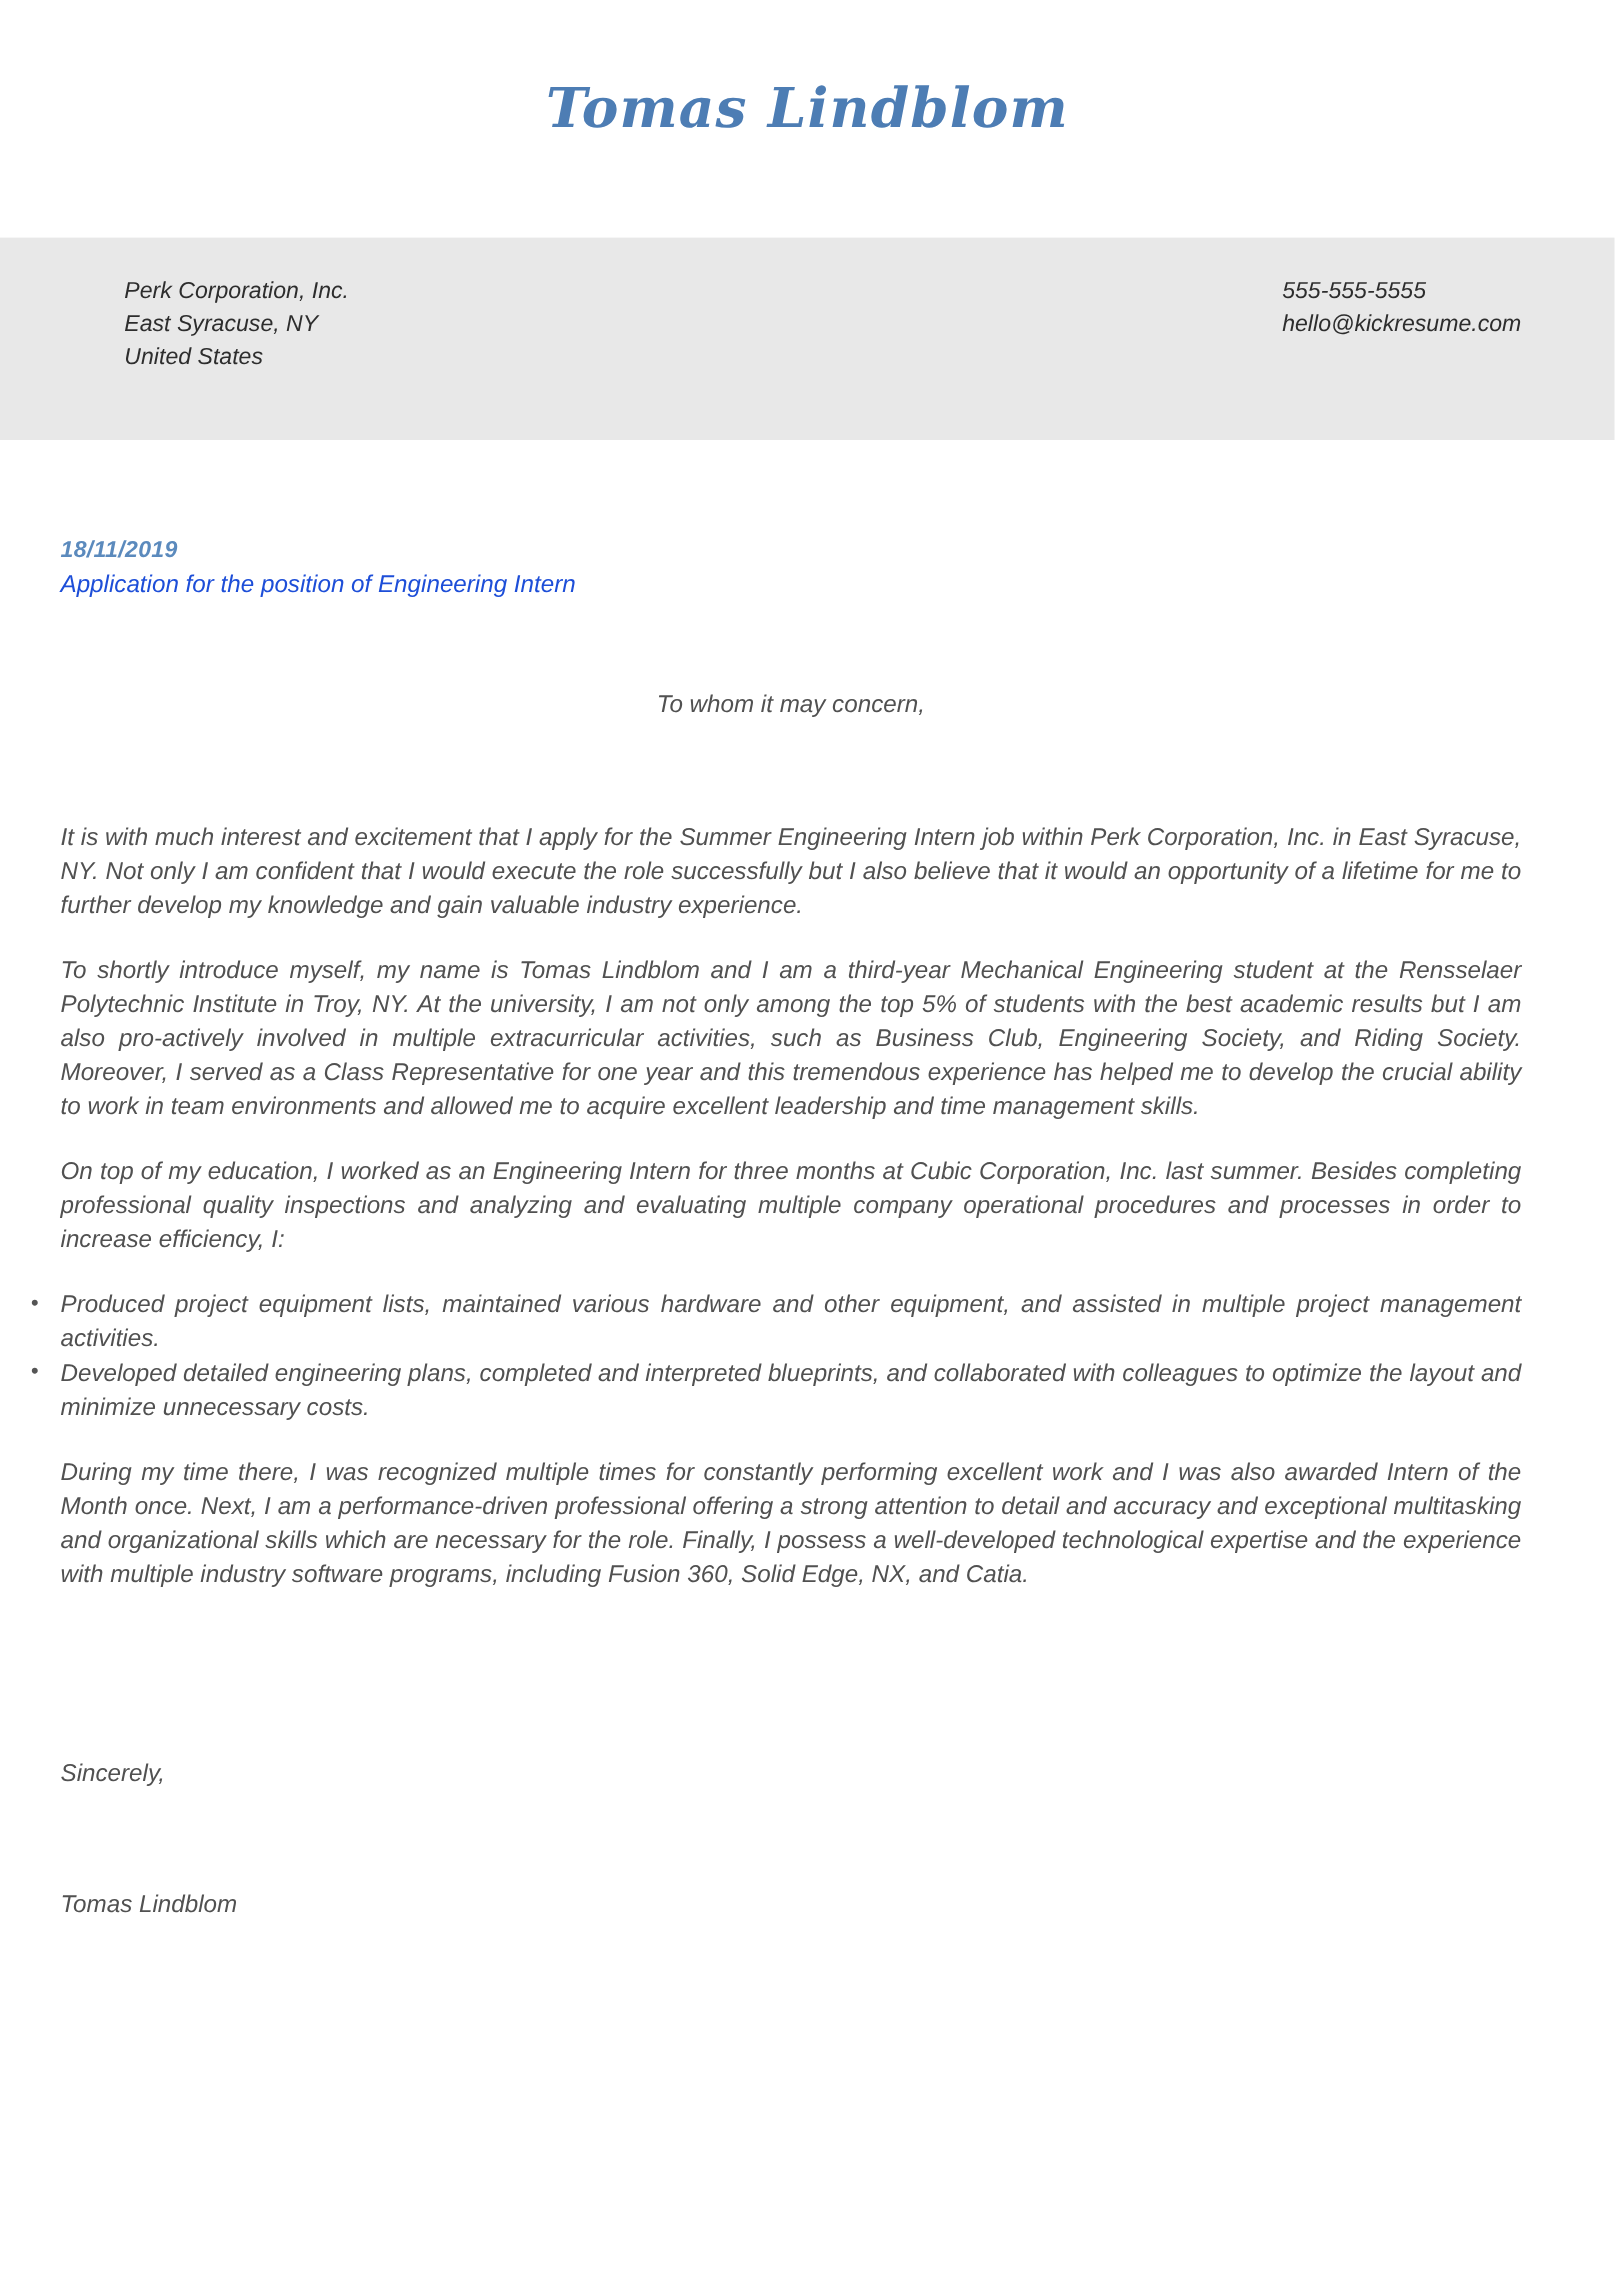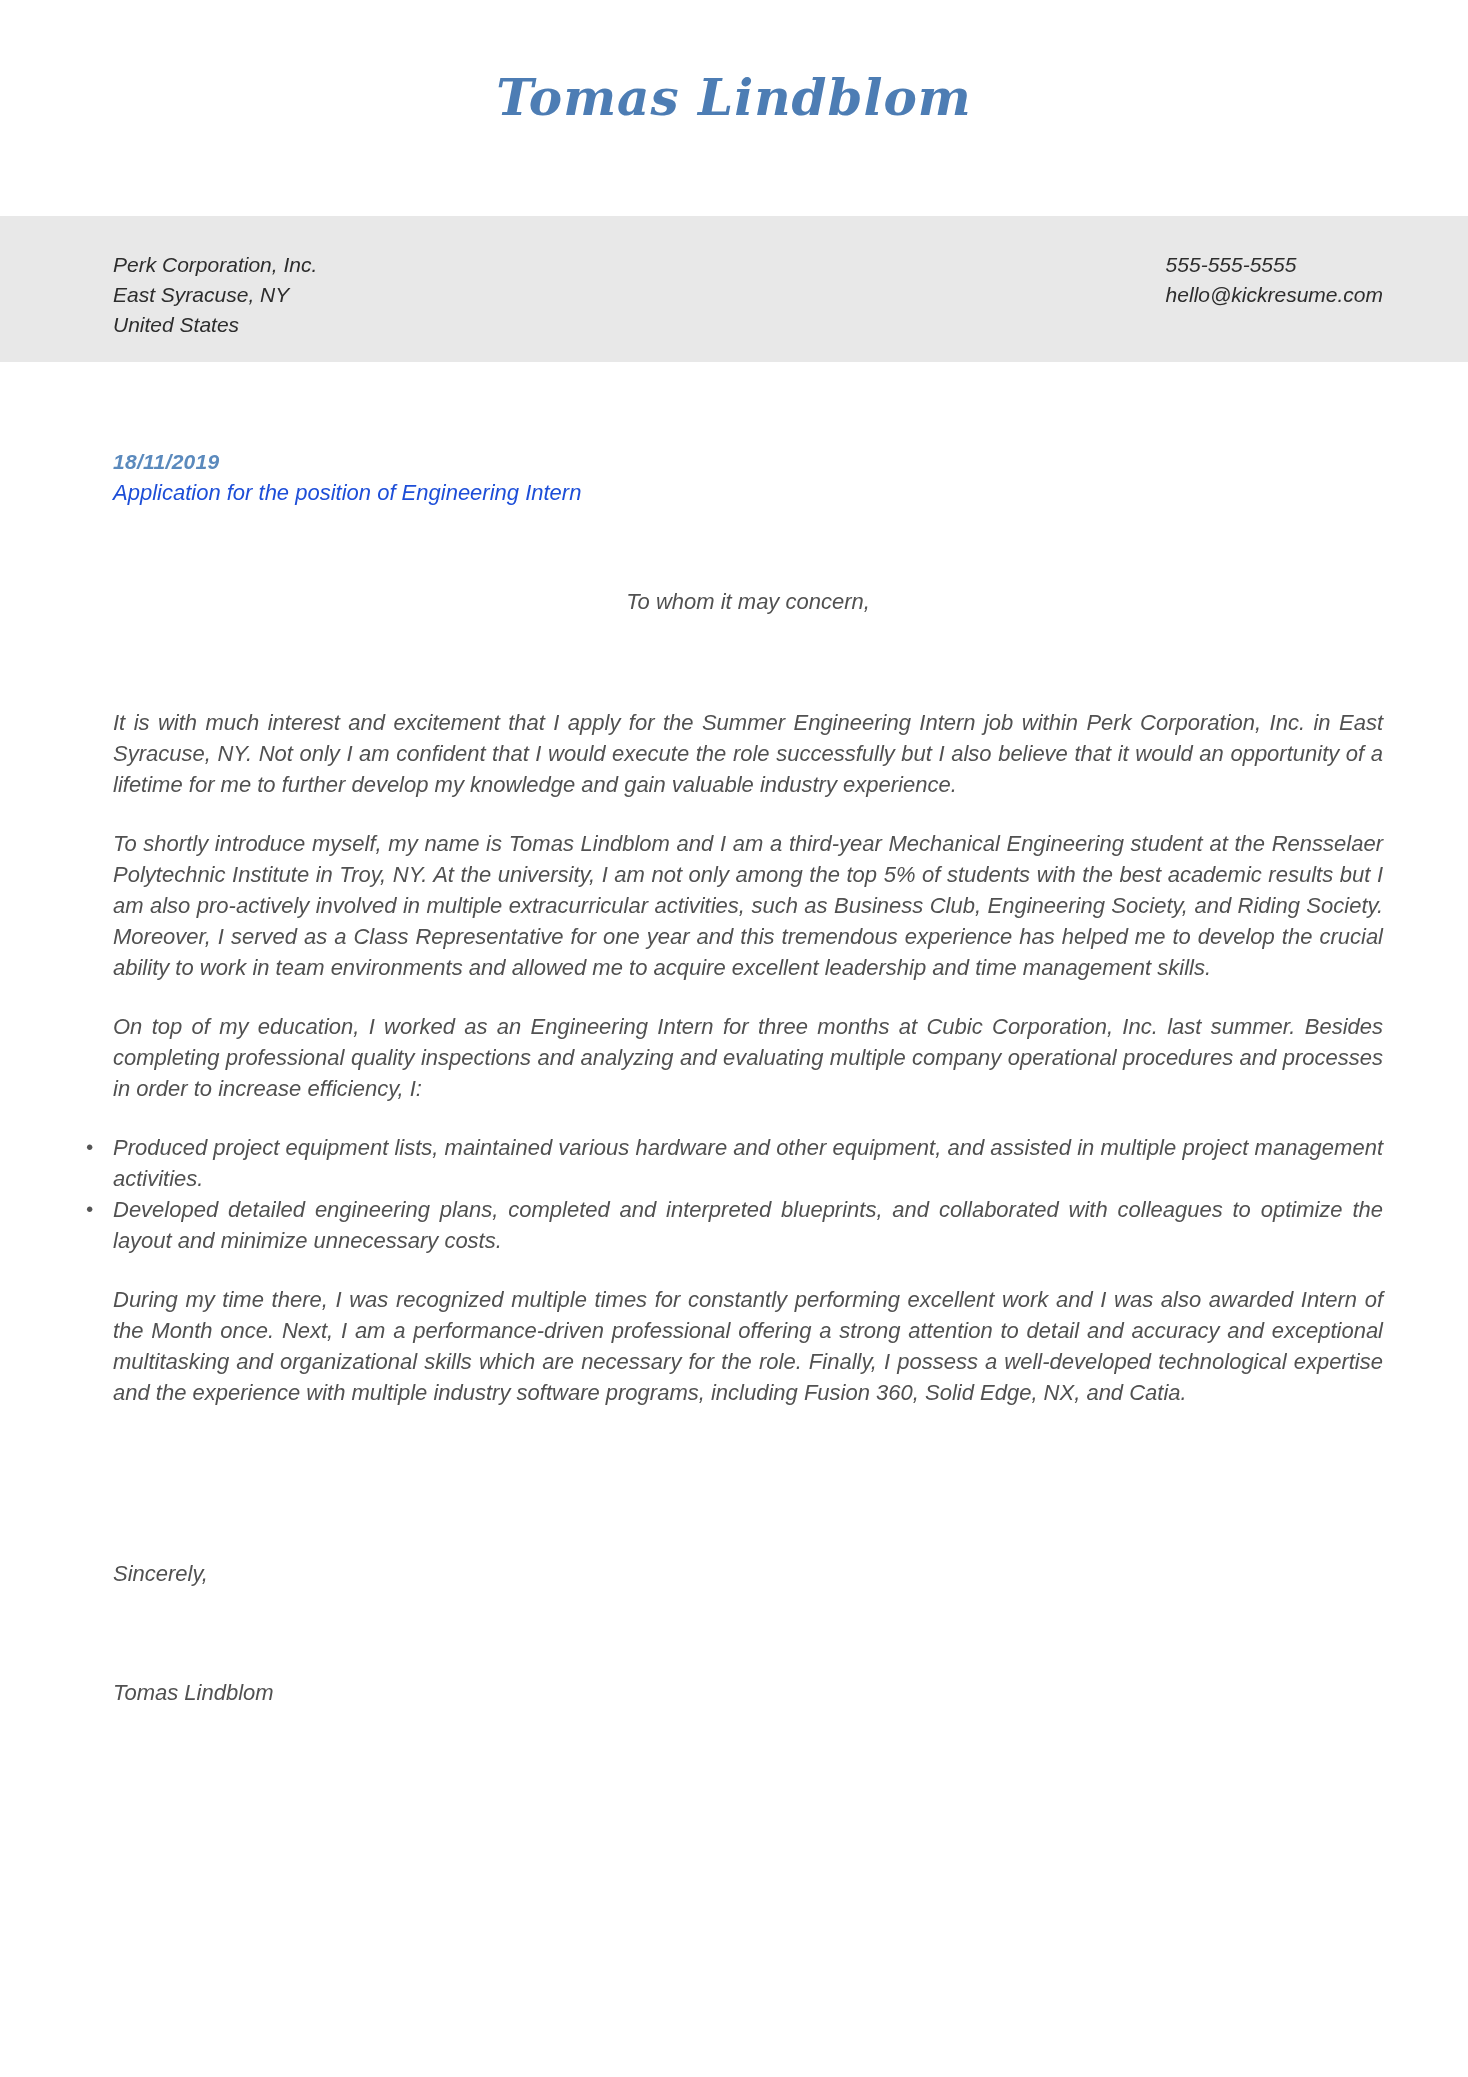--- a/index.html
+++ b/index.html
@@ -18,32 +18,32 @@
     line-height: 64px;
     text-align: center;
     font-family: "DejaVu Serif", serif;
     font-weight: 700;
     font-size: 50px;
     color: #4d7db4;
     letter-spacing: 1px;
   }
   .band {
     margin-top: 86px;
-    height: 146px;
+    height: 184px;
     background: #e8e8e8;
     padding: 34px 85px 0 113px;
     display: flex;
     justify-content: space-between;
     font-size: 21px;
     line-height: 30px;
     color: #2d2d2d;
   }
   .band-right { text-align: left; }
   .content {
-    padding: 0 85px 0 113px;
+    padding: 0 85px 0 55px;
     font-size: 22px;
     line-height: 31px;
     color: #515151;
   }
   .date {
     margin-top: 84px;
     font-size: 21px;
     font-weight: 700;
     color: #5b8abd;
     letter-spacing: 0.3px;

